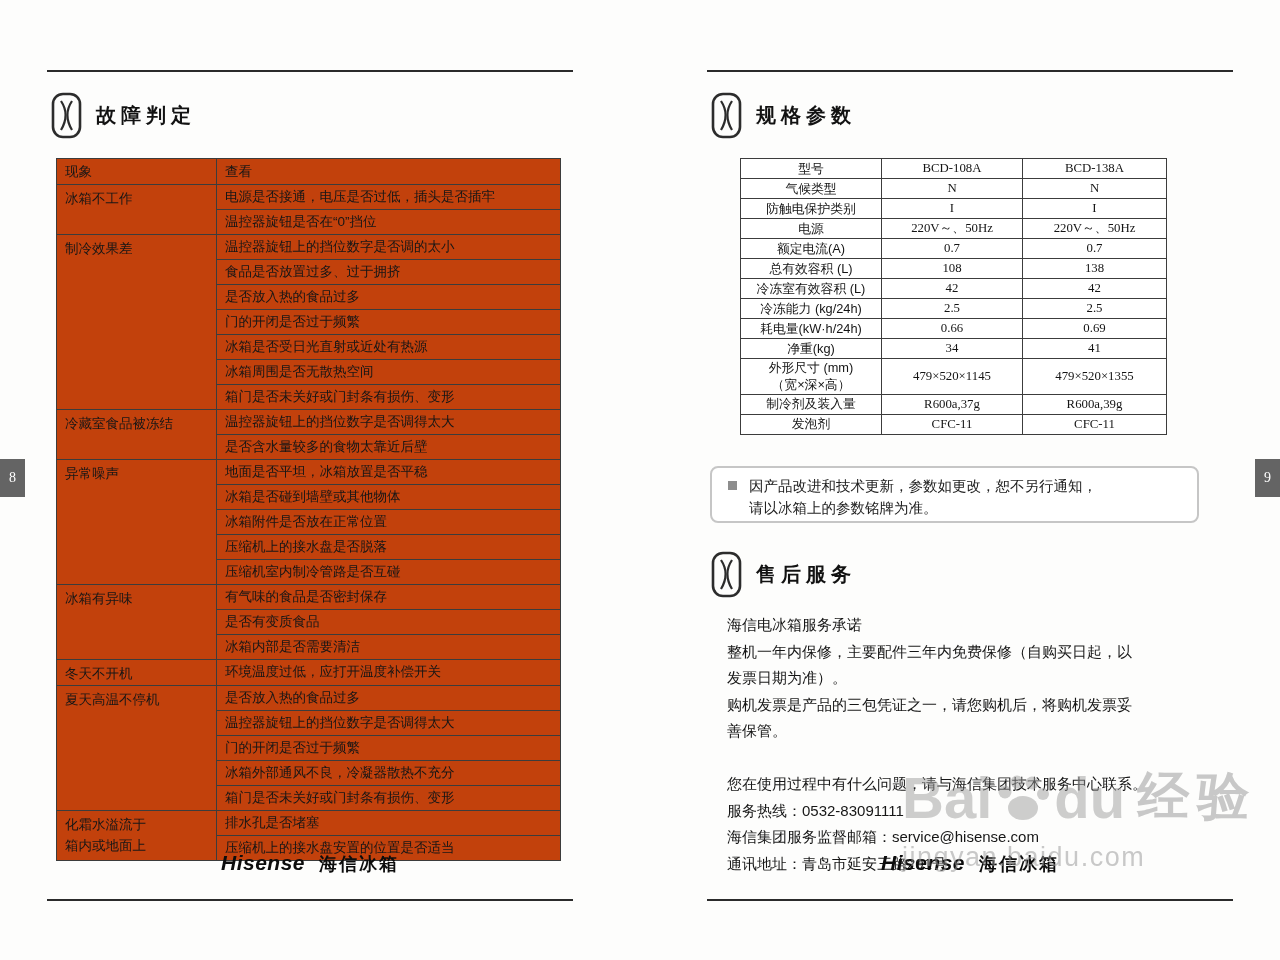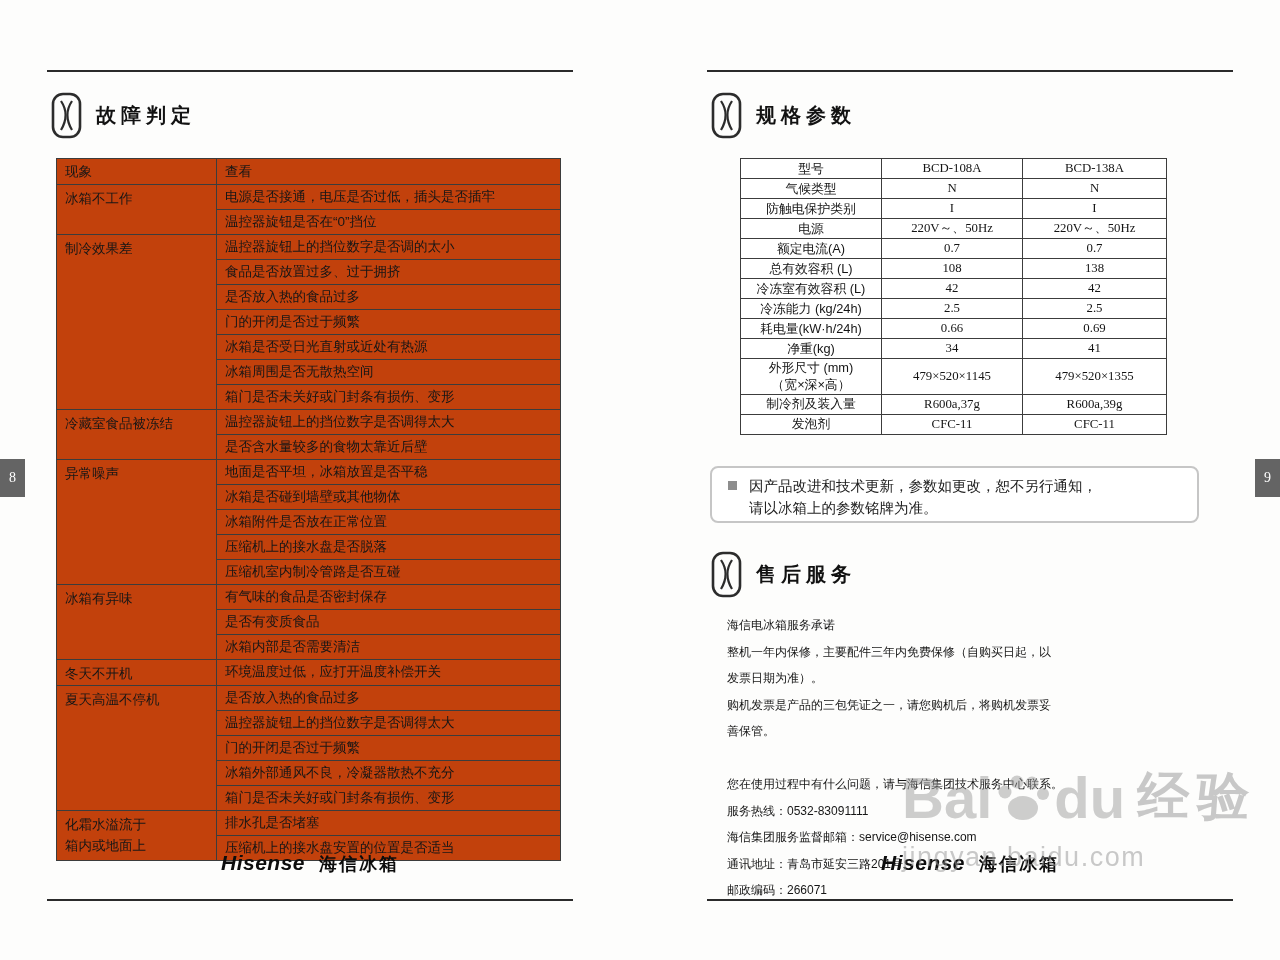--- a/index.html
+++ b/index.html
@@ -36,21 +36,21 @@
   #spec-table td { border:1px solid #3c3c3c; height:20px; font-size:12.8px; padding:0 5px; color:#141414; }
   #spec-table .spec-label { text-align:center; white-space:pre-line; line-height:1.35; }
   #spec-table .spec-val { text-align:center; font-family:"Liberation Serif", serif; }
 
   
   #note-box { position:absolute; left:710px; top:466px; width:489px; height:57px; border:2px solid #c6c6c6; border-radius:8px; padding:7px 12px 0 37px; font-size:14.5px; line-height:22px; color:#222; background:#fff; }
   .note-bullet { position:absolute; left:16px; top:13px; width:9px; height:9px; background:#8d8d8d; }
   .note-line { white-space:nowrap; }
 
   
-  #service-text { position:absolute; left:727px; top:612px; width:505px; font-size:12px; line-height:26.5px; color:#161616; }
+  #service-text { position:absolute; left:727px; top:612px; width:505px; font-size:15px; line-height:26.5px; color:#161616; }
   .service-line { min-height:26.5px; white-space:nowrap; }
 
   
   .page-tab { position:absolute; width:25px; height:38px; background:#646464; color:#fff; display:flex; align-items:center; justify-content:center; font-size:14px; font-family:"Liberation Serif", serif; }
   #tab-left { left:0; top:459px; }
   #tab-right { right:0; top:459px; }
 
   
   .footer-logo { position:absolute; top:851px; display:flex; align-items:baseline; gap:14px; white-space:nowrap; }
   #lp-logo { left:310px; transform:translateX(-50%); }
@@ -301,21 +301,20 @@
       <div class="service-line">海信电冰箱服务承诺</div>
       <div class="service-line">整机一年内保修，主要配件三年内免费保修（自购买日起，以</div>
       <div class="service-line">发票日期为准）。</div>
       <div class="service-line">购机发票是产品的三包凭证之一，请您购机后，将购机发票妥</div>
       <div class="service-line">善保管。</div>
       <div class="service-line">&nbsp;</div>
       <div class="service-line">您在使用过程中有什么问题，请与海信集团技术服务中心联系。</div>
       <div class="service-line">服务热线：0532-83091111</div>
       <div class="service-line">海信集团服务监督邮箱：service@hisense.com</div>
       <div class="service-line">通讯地址：青岛市延安三路201号</div>
-      <div class="service-line">邮政编码：266071</div>
     </div>
 
   <div class="page-tab" id="tab-left">8</div>
   <div class="page-tab" id="tab-right">9</div>
 
   <div class="footer-logo" id="lp-logo">
     <span class="logo-en">Hisense</span>
     <span class="logo-cn">海信冰箱</span>
   </div>
   <div class="footer-logo" id="rp-logo">

